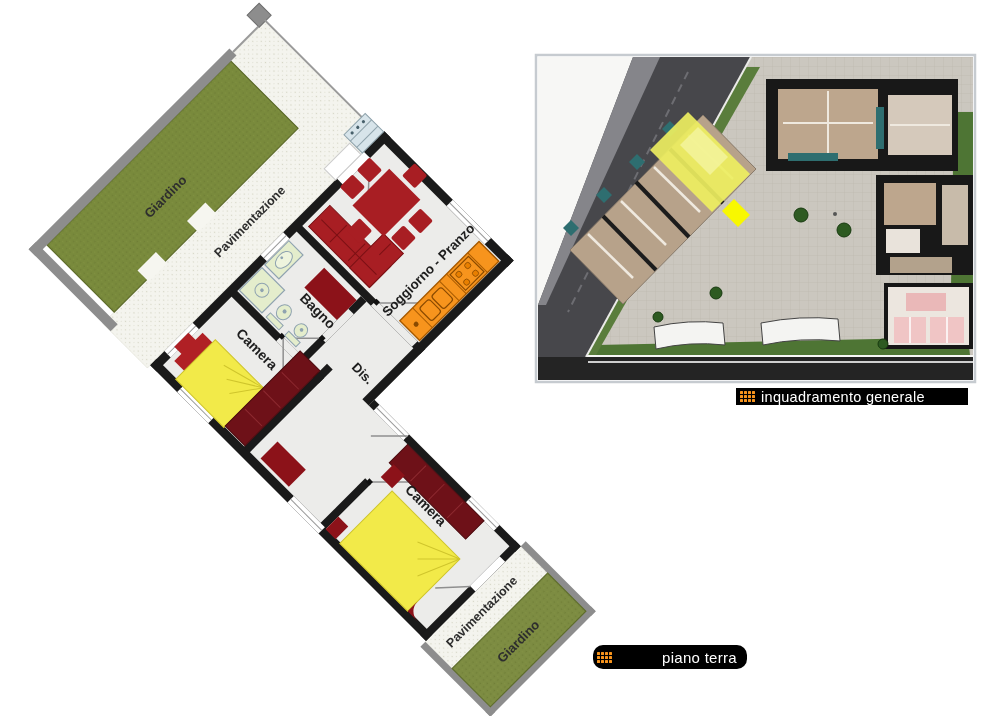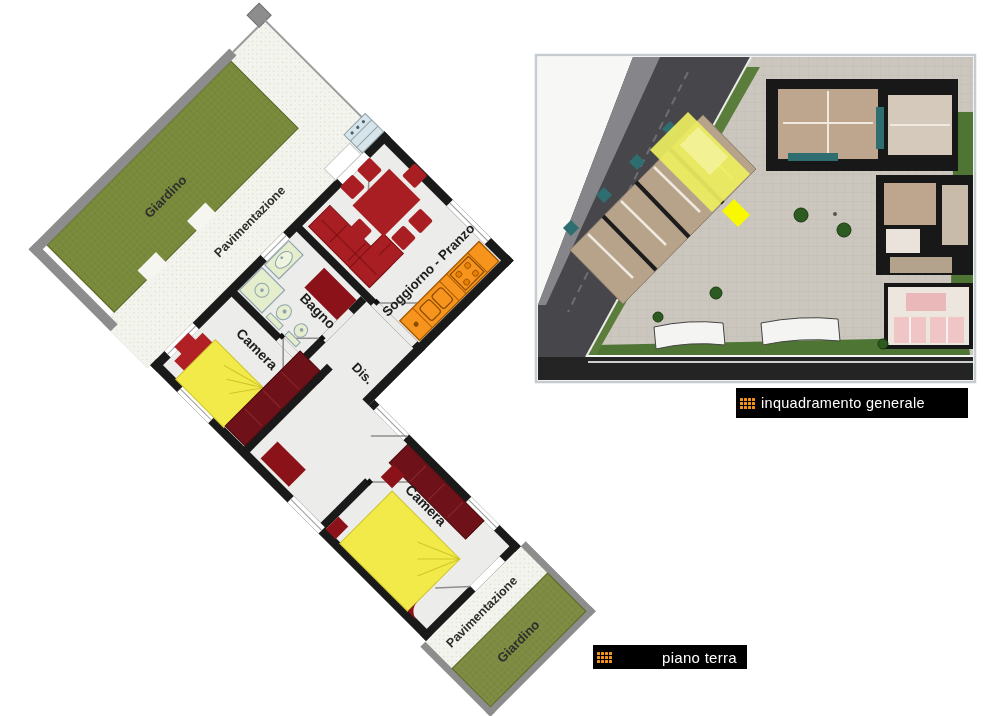--- a/index.html
+++ b/index.html
@@ -308,40 +308,40 @@
       <circle cx="345" cy="287" r="5"></circle>
     </g>
     <circle cx="297" cy="157" r="2" fill="#555"></circle>
 
     <rect x="0" y="300" width="435" height="23" fill="#242424"></rect>
     <rect x="50" y="304" width="385" height="2" fill="#cfcfcf"></rect>
   </g>
 </svg>
 
 
-<div id="cap1" class="caption" style="left:736px;top:388px;width:232px;height:30px;">
+<div id="cap1" class="caption" style="left:736px;top:388px;width:232px;height:17px;">
   <span class="grid-icon">
     <span></span>
         <span></span>
         <span></span>
         <span></span>
     <span></span>
         <span></span>
         <span></span>
         <span></span>
     <span></span>
         <span></span>
         <span></span>
         <span></span>
   </span>
   <span class="cap-text">inquadramento generale</span>
 </div>
 
 
-<div id="cap2" class="caption" style="left:593px;top:645px;width:154px;height:24px;font-size:15px;">
+<div id="cap2" class="caption" style="left:593px;top:645px;width:154px;height:24px;font-size:15px;border-radius:10px;">
   <span class="grid-icon">
     <span></span>
         <span></span>
         <span></span>
         <span></span>
     <span></span>
         <span></span>
         <span></span>
         <span></span>
     <span></span>

